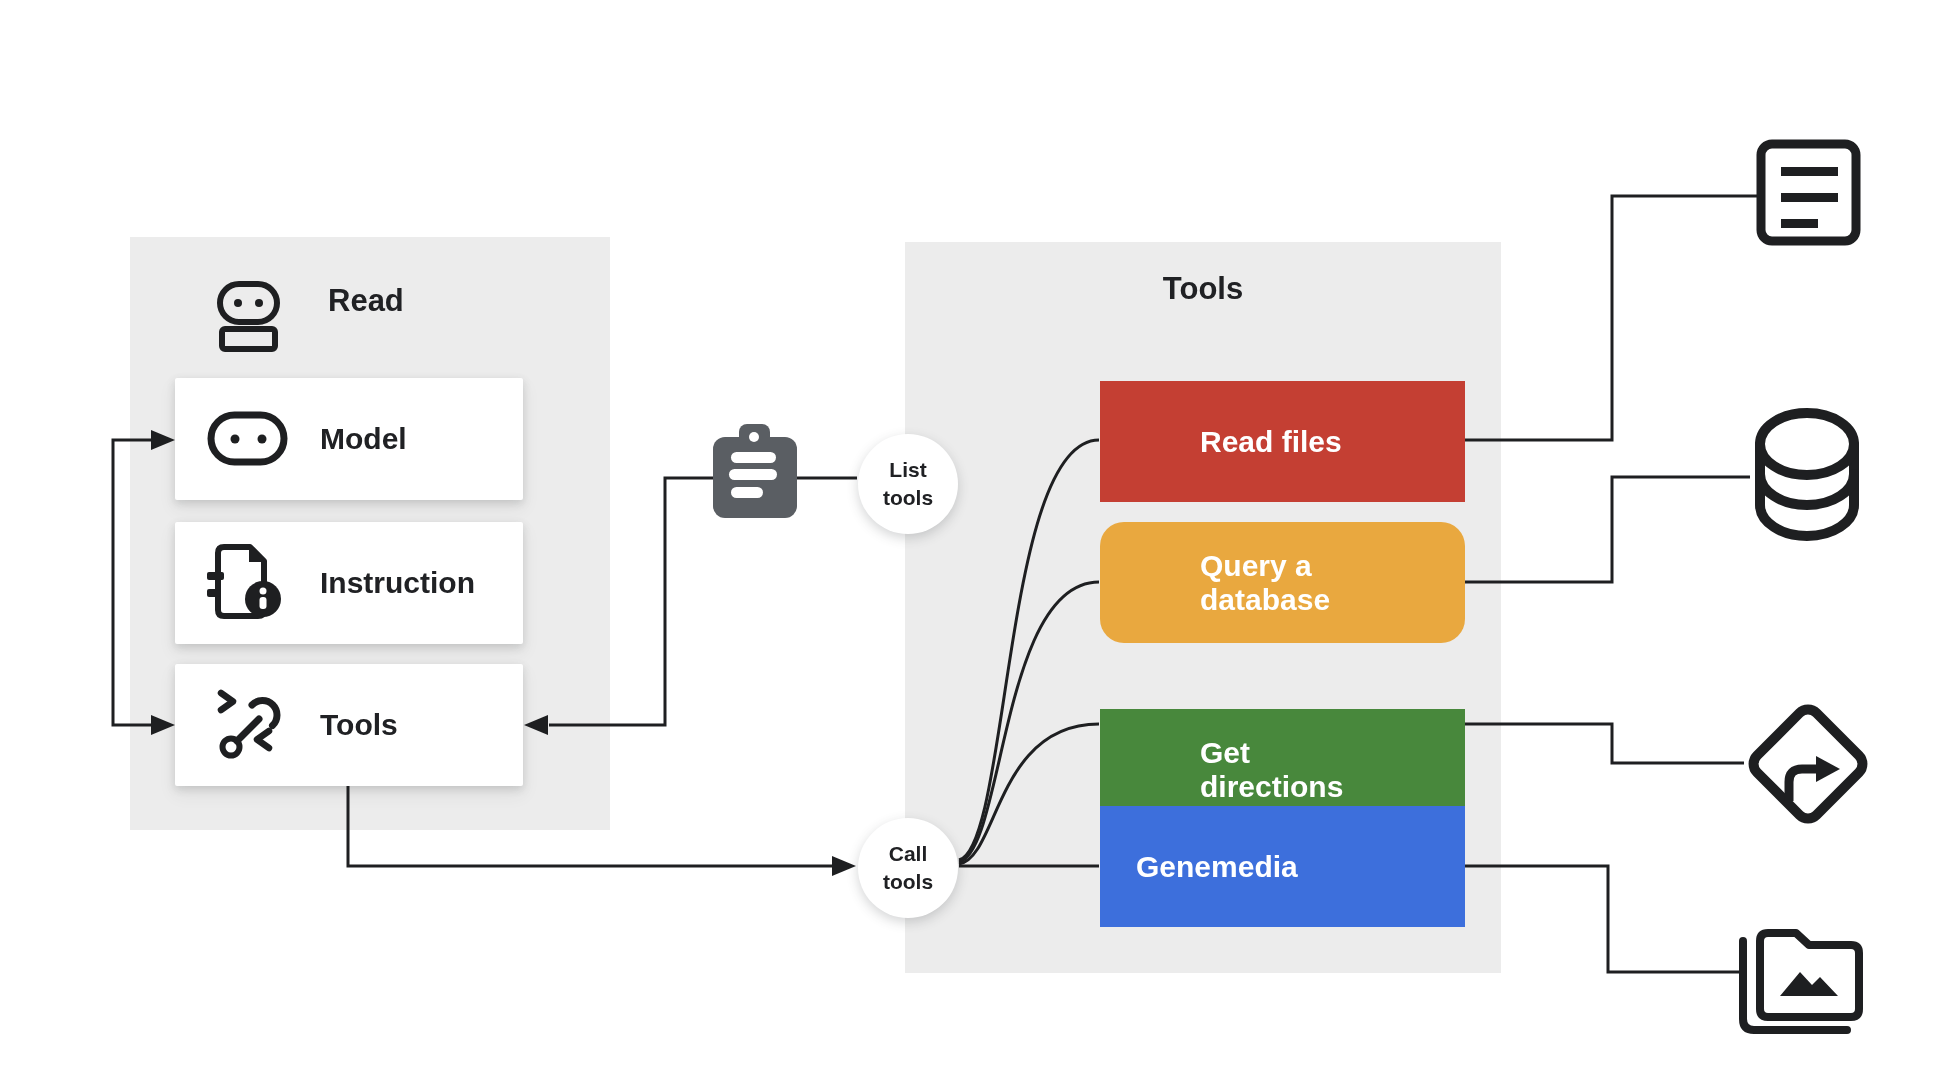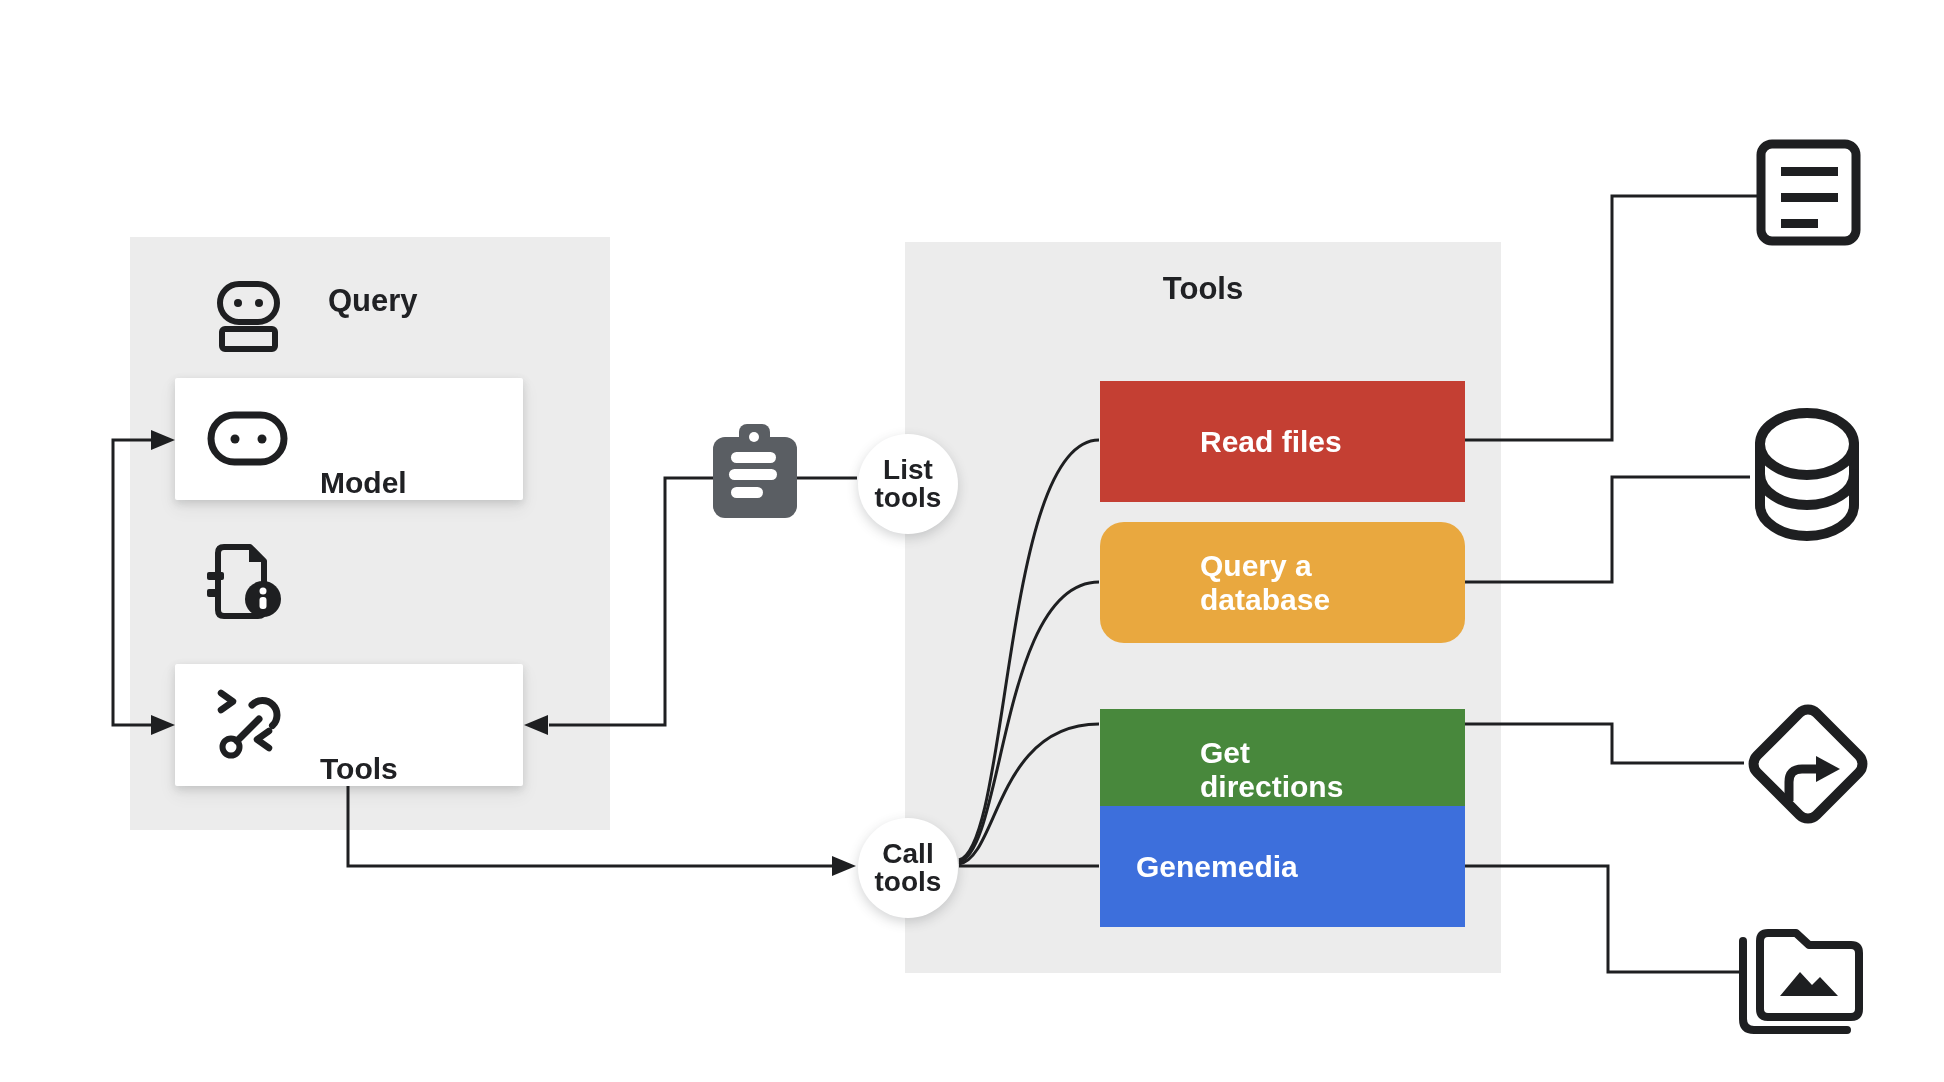--- a/index.html
+++ b/index.html
@@ -10,59 +10,62 @@
   .panel{position:absolute;background:#ECECEC;z-index:0;}
   .panel-agent{left:130px;top:237px;width:480px;height:593px;}
   .panel-tools{left:905px;top:242px;width:596px;height:731px;}
   .panel-title{
     position:absolute;font-size:31px;font-weight:700;line-height:33px;color:#202124;z-index:1;
   }
   .agent-title{left:328px;top:284px;}
   .tools-title{left:905px;top:272px;width:596px;text-align:center;}
   .node-box{
     position:absolute;left:175px;width:348px;height:122px;background:#ffffff;border-radius:2px;
-    display:flex;align-items:flex-end;padding-left:145px;box-sizing:border-box;
+    display:flex;align-items:center;padding-left:145px;box-sizing:border-box;
     font-size:30px;font-weight:700;color:#202124;z-index:1;
     box-shadow:0 3px 8px rgba(60,64,67,.18), 0 8px 18px rgba(60,64,67,.08);
   }
   .box-model{top:378px;}
   .box-instruction{top:522px;}
   .box-tools{top:664px;}
   .bar{
     position:absolute;left:1100px;width:365px;height:121px;z-index:1;
     display:flex;align-items:center;padding-left:100px;box-sizing:border-box;
     color:#ffffff;font-size:30px;font-weight:700;line-height:34px;white-space:pre-line;
   }
   .bar-read{top:381px;}
   .bar-query{top:522px;}
   .bar-directions{top:663px;margin-top:46px;}
   .bar-genemedia{top:806px;}
   .conn-circle{
     position:absolute;left:858px;width:100px;height:100px;border-radius:50%;background:#ffffff;
     display:flex;align-items:center;justify-content:center;text-align:center;
-    font-size:28px;font-weight:700;line-height:28px;color:#202124;white-space:pre-line;
+    font-size:21px;font-weight:700;line-height:28px;color:#202124;white-space:pre-line;
     box-shadow:0 4px 12px rgba(60,64,67,.22);z-index:2;
   }
   .circle-list{top:434px;}
   .circle-call{top:818px;}
   #overlay{position:absolute;left:0;top:0;z-index:3;pointer-events:none;}
 </style>
 </head>
 <body>
 
 <div id="canvas">
 
   <div class="panel panel-agent"></div>
   <div class="panel panel-tools"></div>
 
-  <div class="panel-title agent-title">Query</div>
+  <div class="panel-title agent-title">Read</div>
   <div class="panel-title tools-title">Tools</div>
 
   <div class="node-box box-model">
     <span>Model</span>
+  </div>
+  <div class="node-box box-instruction">
+    <span>Instruction</span>
   </div>
   <div class="node-box box-tools">
     <span>Tools</span>
   </div>
 
   <div class="bar bar-read" style="background-color: rgb(196, 63, 51);">
     <span>Read files</span>
   </div>
   <div class="bar bar-query" style="background-color: rgb(233, 168, 63); border-radius: 24px;">
     <span>Query a

